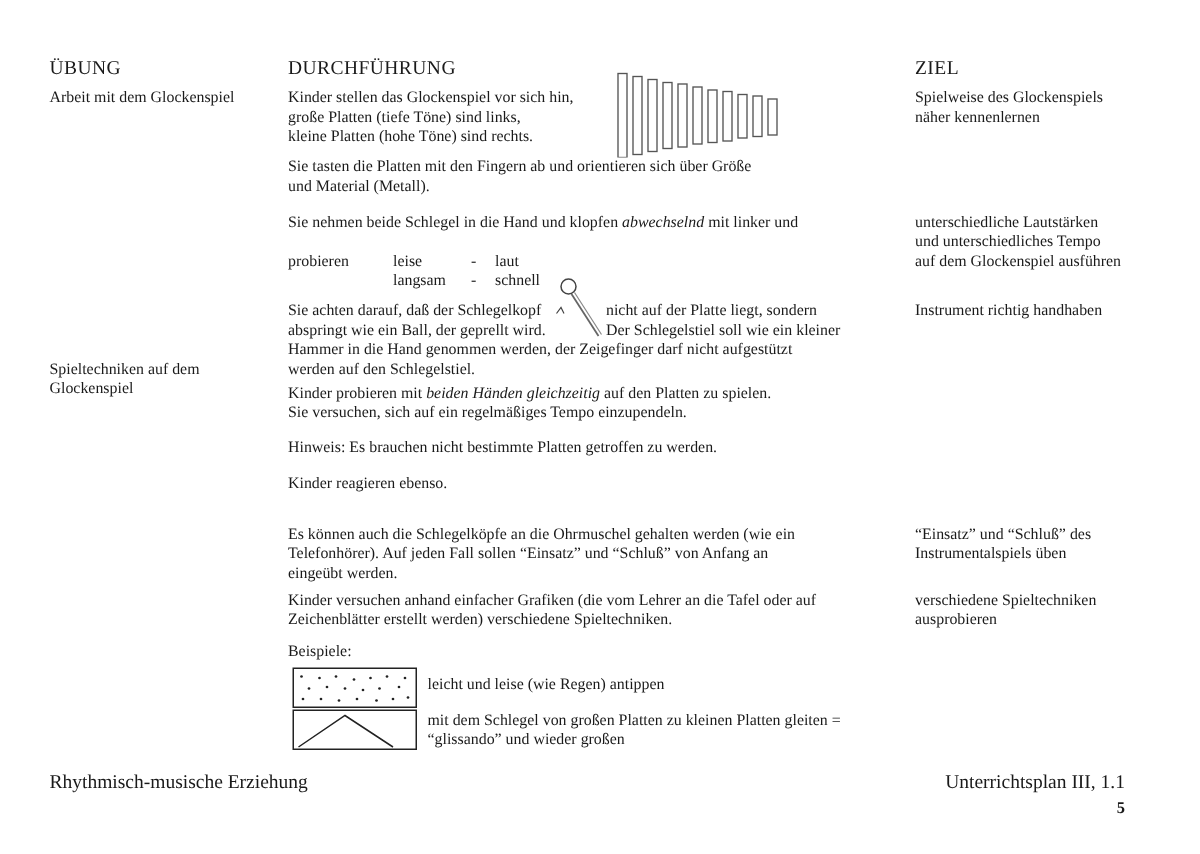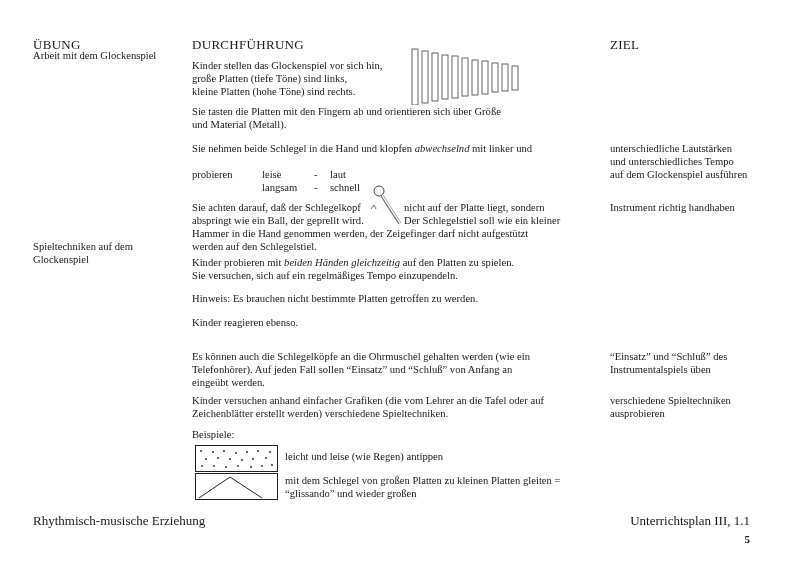--- a/index.html
+++ b/index.html
@@ -20,21 +20,21 @@
   .boxex svg { width: 100%; height: 100%; display: block; }
   .rowtxt { white-space: nowrap; }
 </style>
 </head>
 <body>
 
 <div class="abs head col1" style="top:38px;">ÜBUNG</div>
 <div class="abs head col2" style="top:38px;">DURCHFÜHRUNG</div>
 <div class="abs head col3" style="top:38px;">ZIEL</div>
 
-<div class="abs col1" style="top:49px;">Arbeit mit dem Glockenspiel</div>
+<div class="abs col1" style="top:59px;">Arbeit mit dem Glockenspiel</div>
 
 <div class="abs col2" style="top:59px;">
   <p>Kinder stellen das Glockenspiel vor sich hin,</p>
   <p>große Platten (tiefe Töne) sind links,</p>
   <p>kleine Platten (hohe Töne) sind rechts.</p>
 </div>
 
 <svg class="glock" viewBox="0 0 160 60">
   <g fill="none" stroke="#555" stroke-width="0.9">
     <rect x="2" y="4" width="6" height="56"></rect>
@@ -45,20 +45,22 @@
     <rect x="52" y="13" width="6" height="38"></rect>
     <rect x="62" y="15" width="6" height="35"></rect>
     <rect x="72" y="16" width="6" height="33"></rect>
     <rect x="82" y="18" width="6" height="29"></rect>
     <rect x="92" y="19" width="6" height="27"></rect>
     <rect x="102" y="21" width="6" height="24"></rect>
   </g>
 </svg>
 
 <div class="abs col3" style="top:59px;">
+  <p>Spielweise des Glockenspiels</p>
+  <p>näher kennenlernen</p>
 </div>
 
 <div class="abs col2" style="top:105px;">
   <p>Sie tasten die Platten mit den Fingern ab und orientieren sich über Größe</p>
   <p>und Material (Metall).</p>
 </div>
 
 <div class="abs col2" style="top:142px;">
   <p class="rowtxt"><span>Sie nehmen beide Schlegel in die Hand und klopfen </span><i>abwechselnd</i><span> mit linker und</span></p>
 </div>

